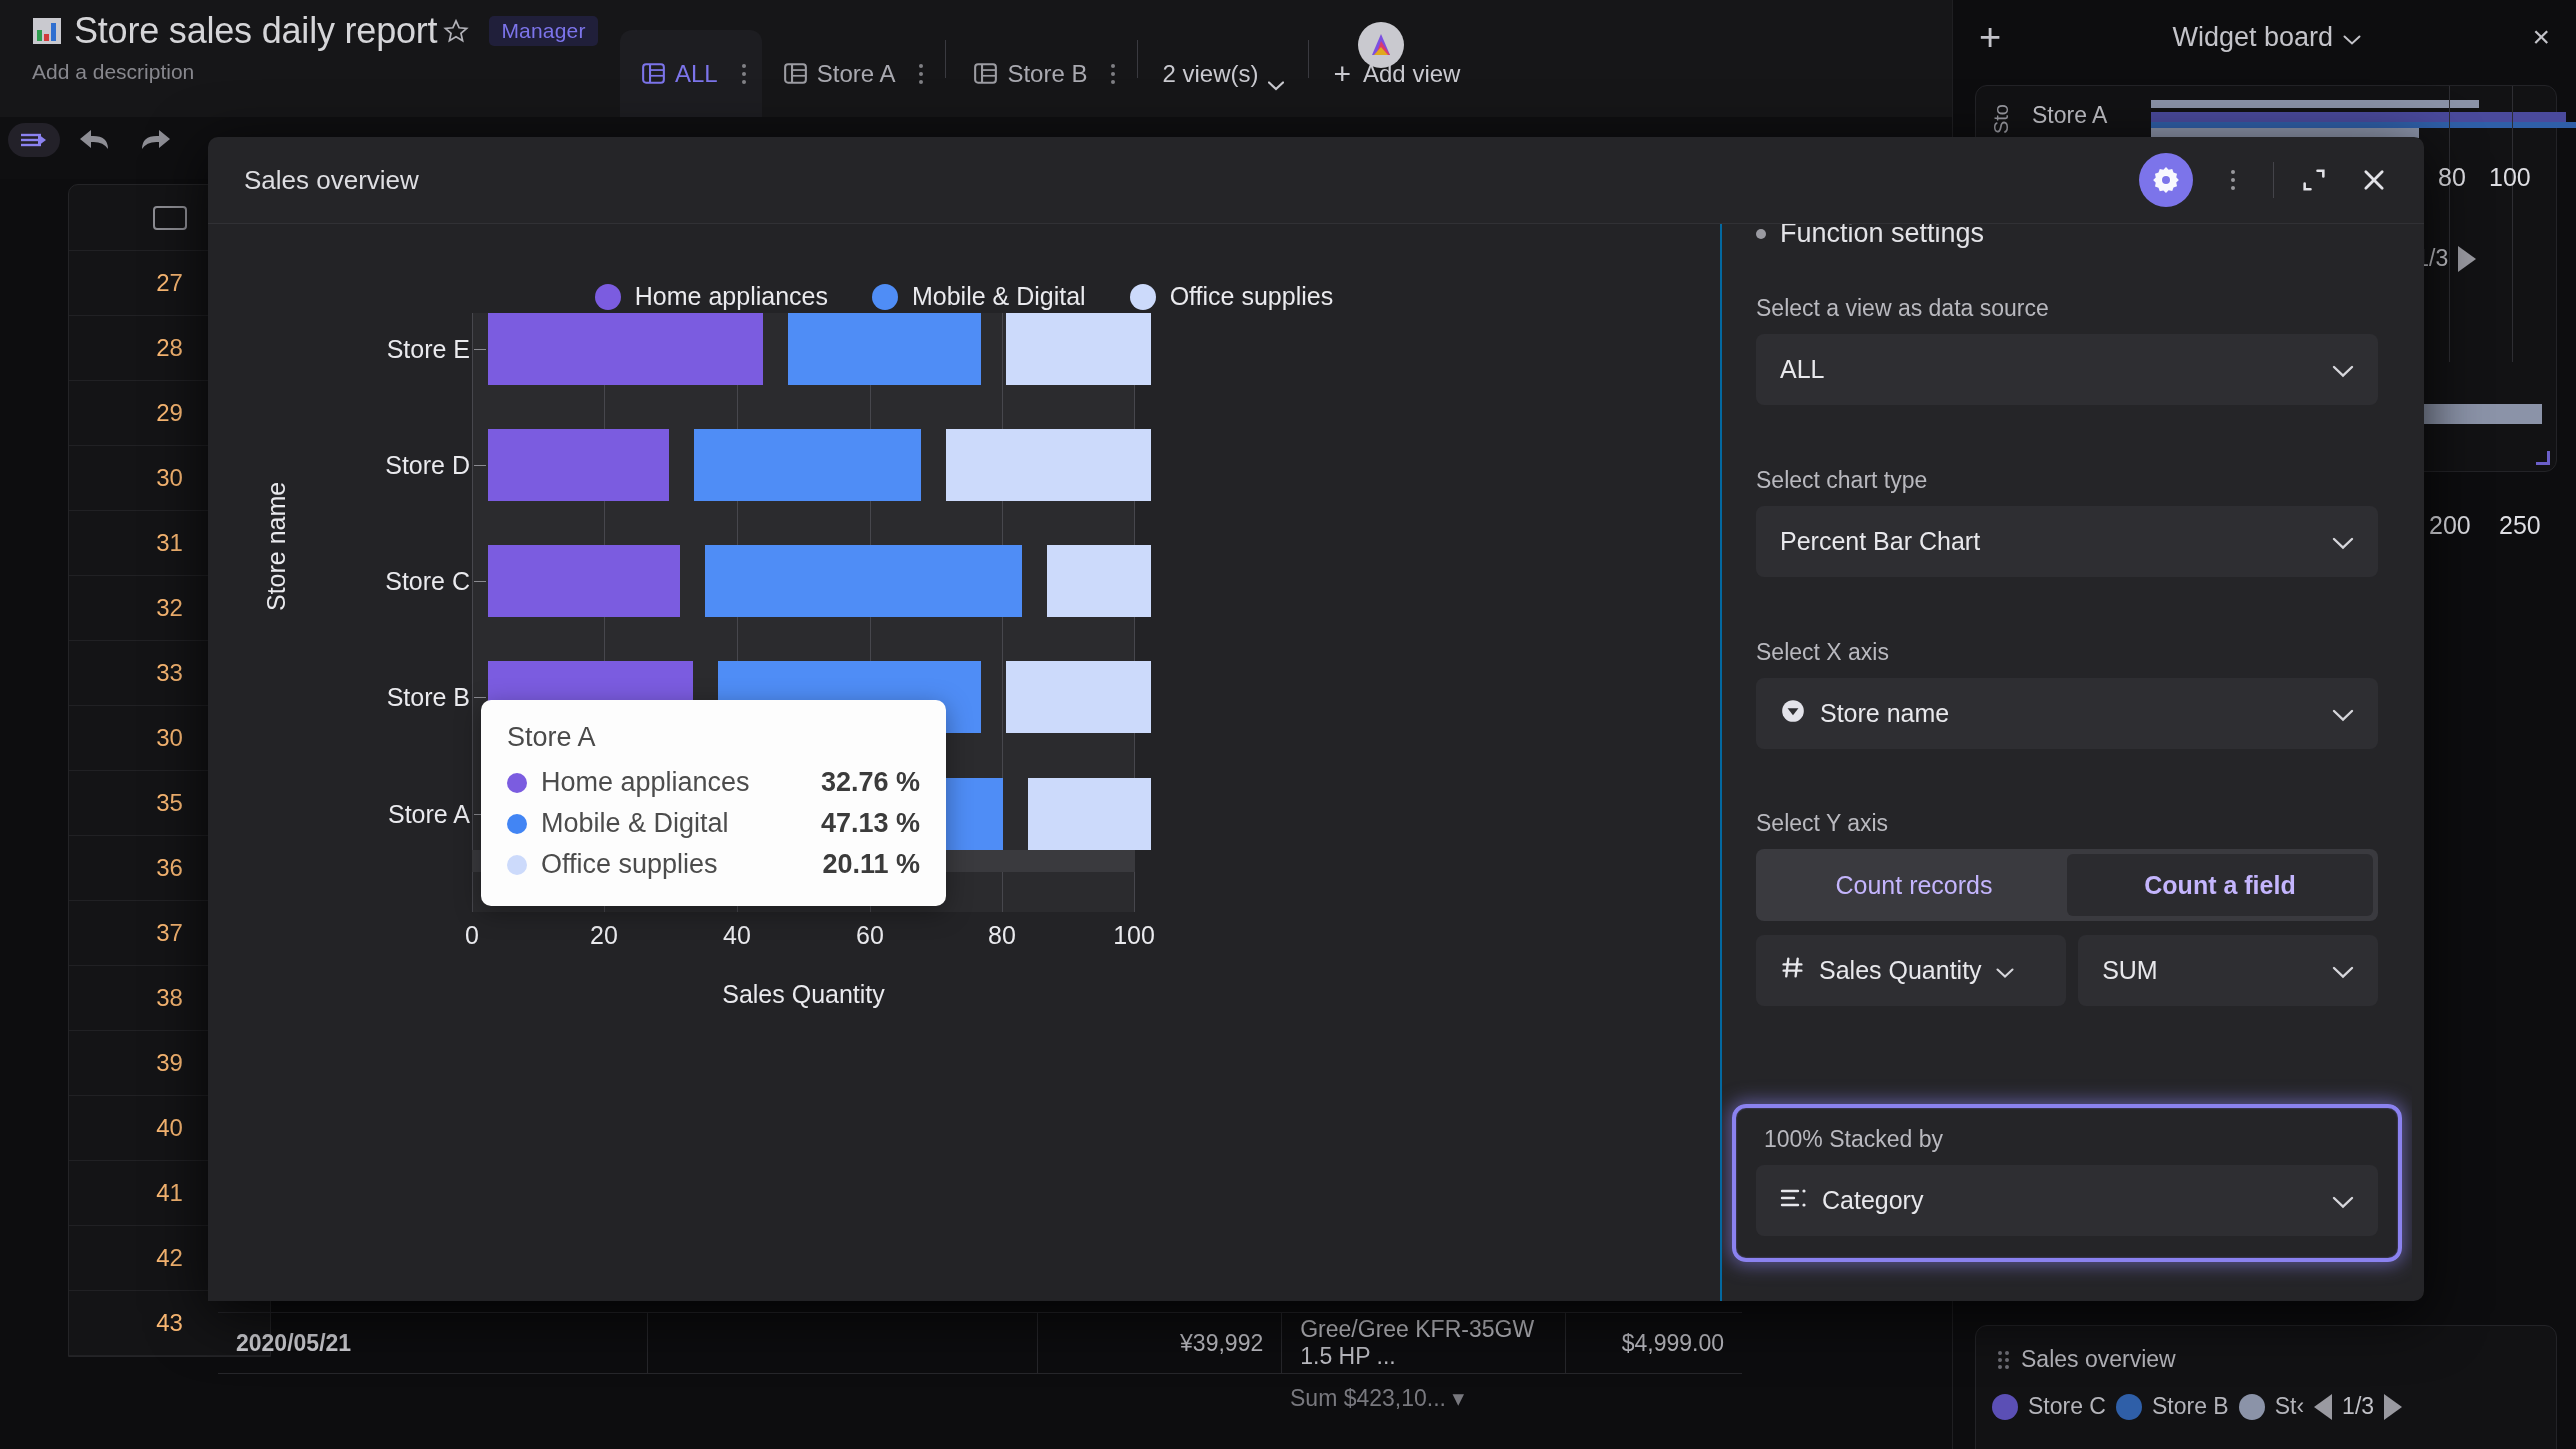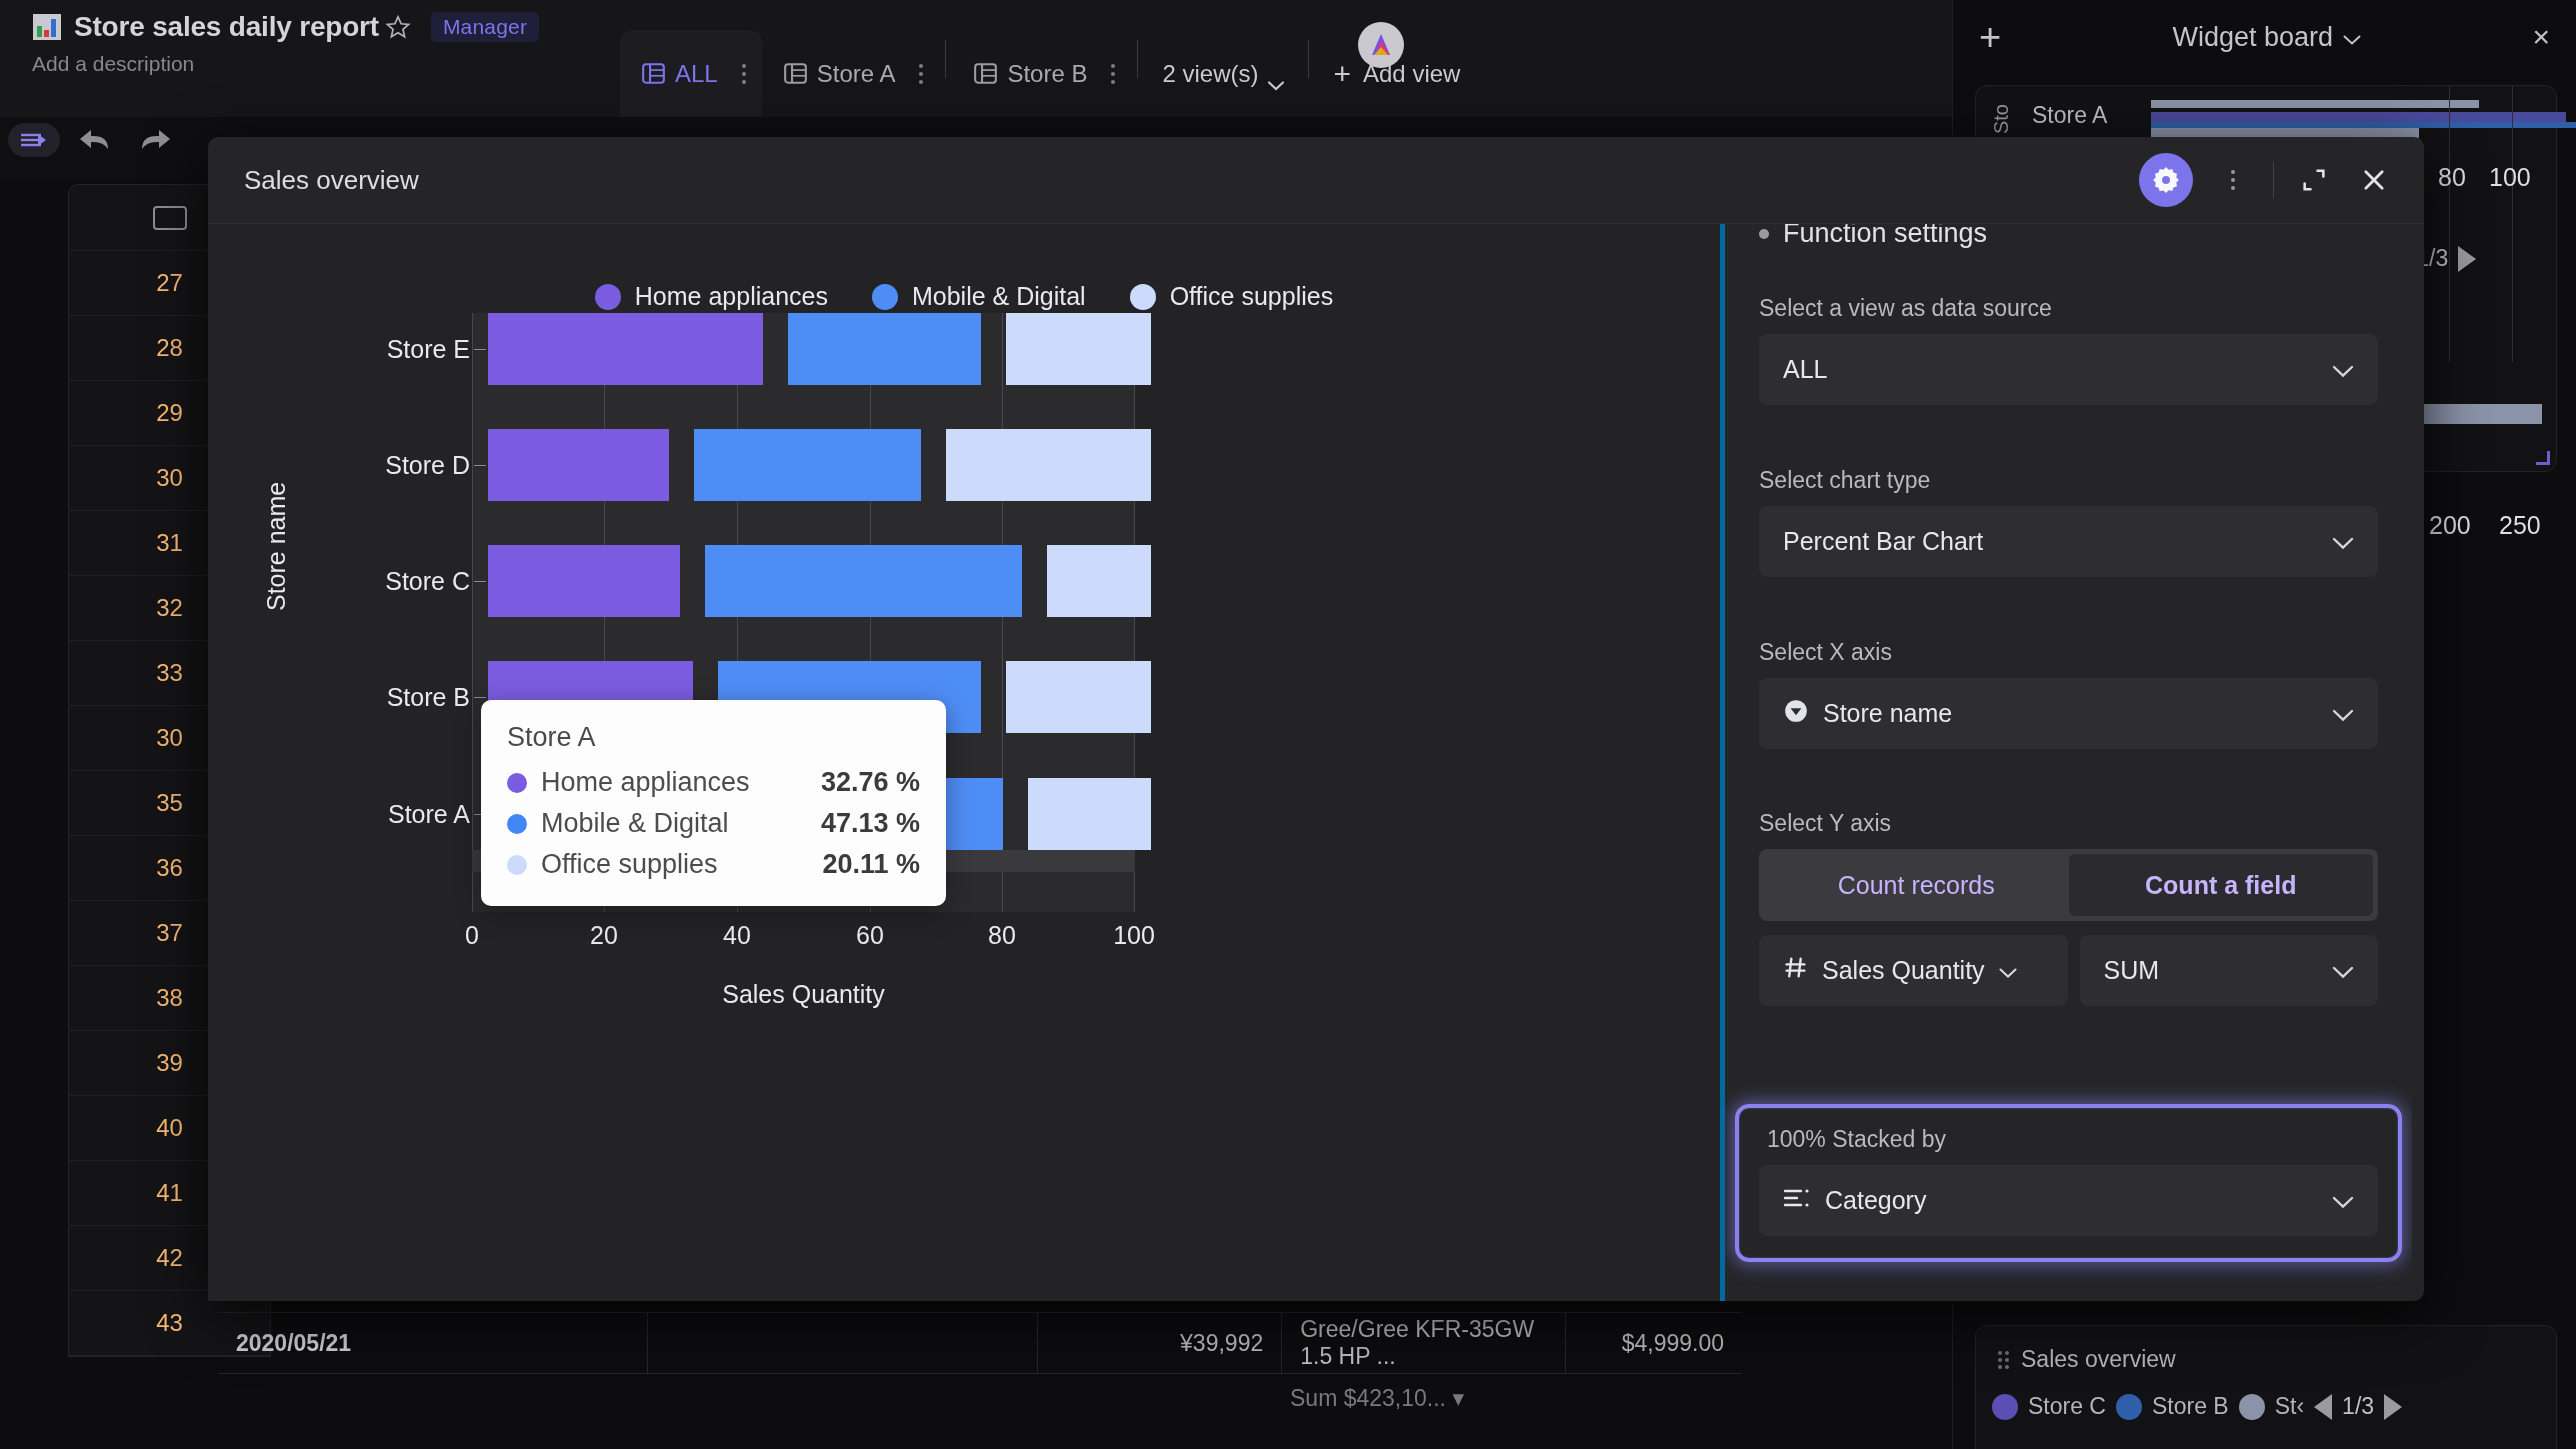--- a/index.html
+++ b/index.html
@@ -10,21 +10,21 @@
     overflow: hidden;
     color: #e6e6e8;
   }
   #root { position: relative; width:2576px; height:1449px; }
 
   
   .topbar { position:absolute; left:0; top:0; width:1952px; height:117px; background:#161618; }
   .title-block { position:absolute; left:30px; top:10px; }
   .title-row { display:flex; align-items:center; gap:10px; }
   .app-icon { width:34px; height:34px; display:inline-block; }
-  .title-text { font-size:28px; font-weight:bold; color:#d5d5d8; letter-spacing:-0.2px; }
+  .title-text { font-size:36px; font-weight:normal; color:#d5d5d8; letter-spacing:-0.2px; }
   .star-icon { width:26px; height:26px; margin-left:-4px; }
   .badge-manager {
     background:#201f3a; color:#7c74ea; font-size:21px; padding:3px 12px;
     border-radius:5px; margin-left:10px; letter-spacing:0.2px;
   }
   .desc { margin-top:8px; font-size:21px; color:#87878d; margin-left:2px; }
 
   .tabs { position:absolute; left:620px; top:0; height:117px; display:flex; align-items:flex-end; }
   .tab {
     display:flex; align-items:center; gap:10px; height:87px; padding:0 16px 0 22px;
@@ -103,21 +103,21 @@
   .modal-title { font-size:26px; color:#dedee2; }
   .modal-actions { display:flex; align-items:center; gap:20px; }
   .gear-btn { width:54px; height:54px; border-radius:50%; background:#7c74ea;
       display:flex; align-items:center; justify-content:center; cursor:pointer; }
   .icon-btn { width:40px; height:40px; display:flex; align-items:center; justify-content:center; cursor:pointer; color:#d6d6db; }
   .modal-vdiv { width:1px; height:36px; background:#44444a; }
 
   .modal-body { position:absolute; left:0; top:87px; width:2216px; height:1077px; display:flex; }
   .chart-pane { position:relative; width:1512px; height:1077px; background:#232326; }
   .settings-pane { position:relative; width:692px; height:1077px; background:#252528;
-      border-left:5px solid #0369a1; overflow:hidden; }
+      border-left:2px solid #0369a1; overflow:hidden; }
 
   
   .legend { position:absolute; left:0; right:0; top:58px; display:flex; justify-content:center; gap:0px; }
   .legend-item { display:flex; align-items:center; gap:14px; margin:0 22px; font-size:25px; color:#eaeaee; }
   .legend-dot { width:26px; height:26px; border-radius:50%; }
   .plot { position:absolute; left:56px; top:89px; width:1449px; height:893px; }
   .ylabel { position:absolute; left:-2px; top:298px; transform:rotate(-90deg); transform-origin:left top;
       font-size:25px; color:#e9e9ed; white-space:nowrap; }
   .plot-inner { position:absolute; left:208px; top:0px; width:663px; height:599px; }
   .cat-label { position:absolute; right:calc(100% + 18px); font-size:25px; color:#eaeaee; white-space:nowrap; transform:translateY(-50%); }

